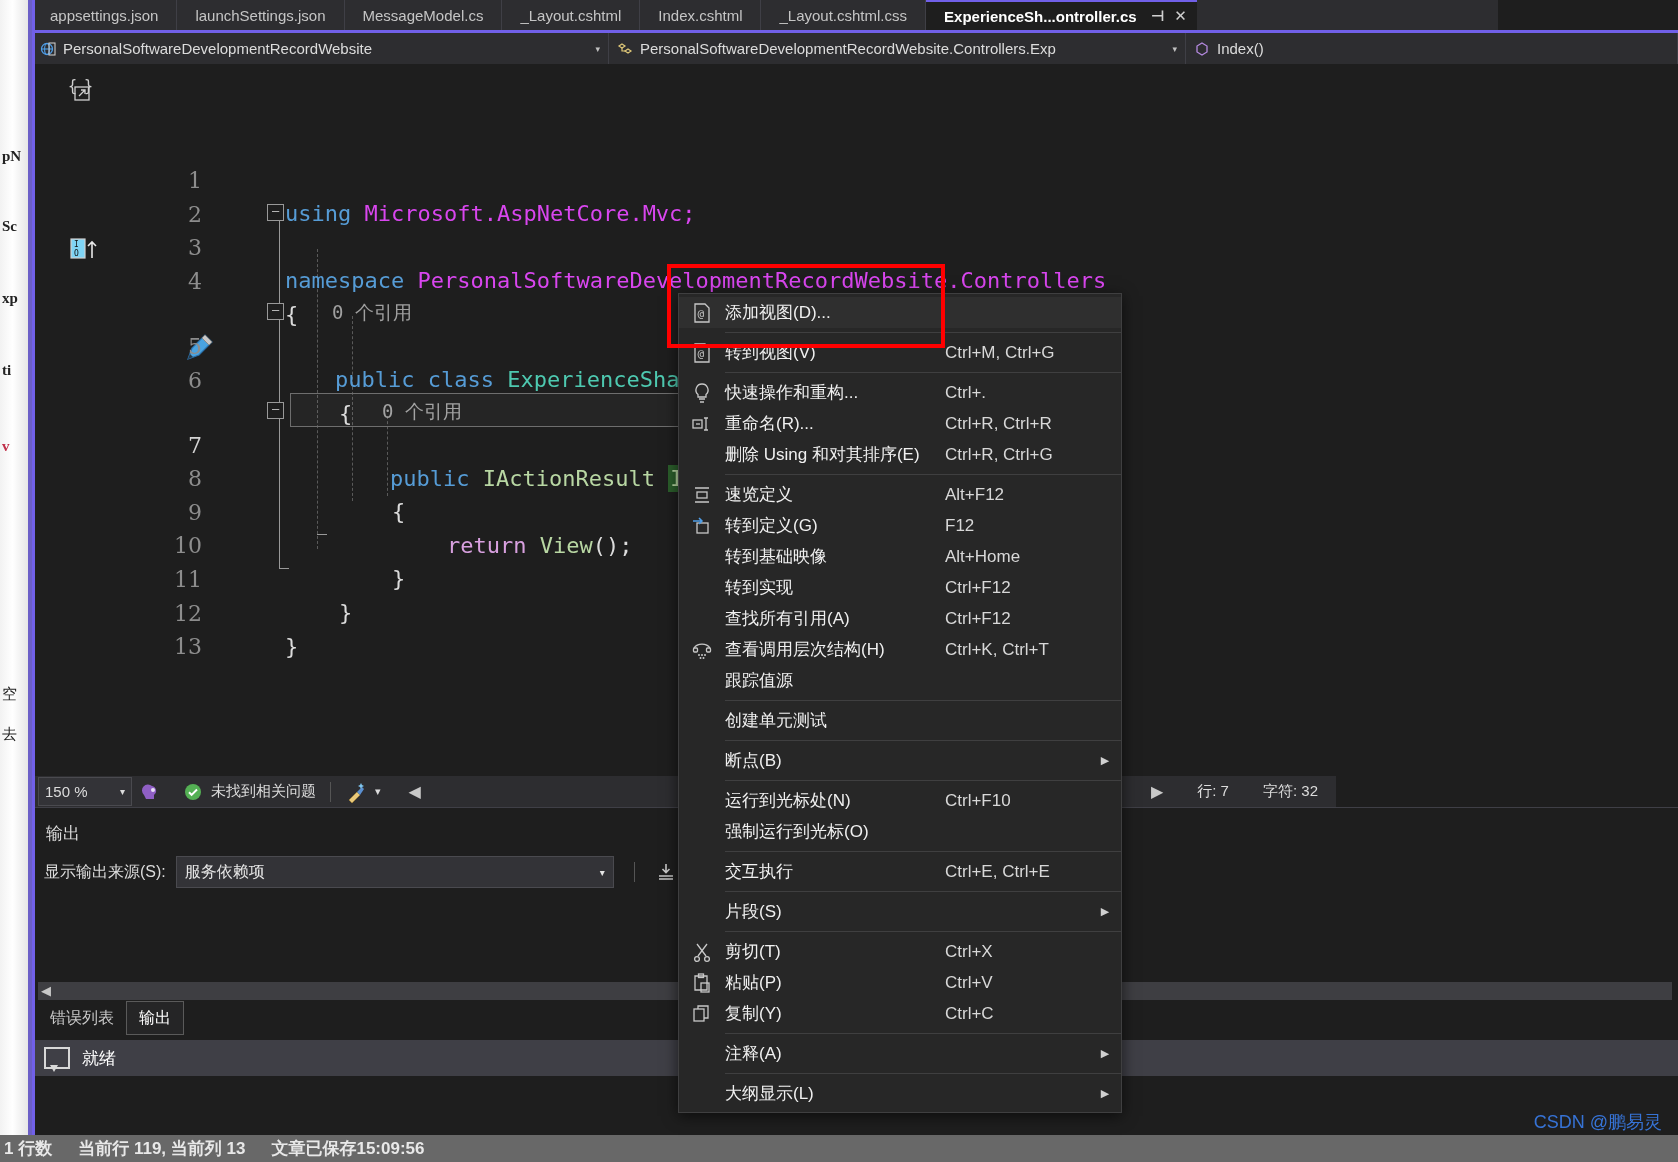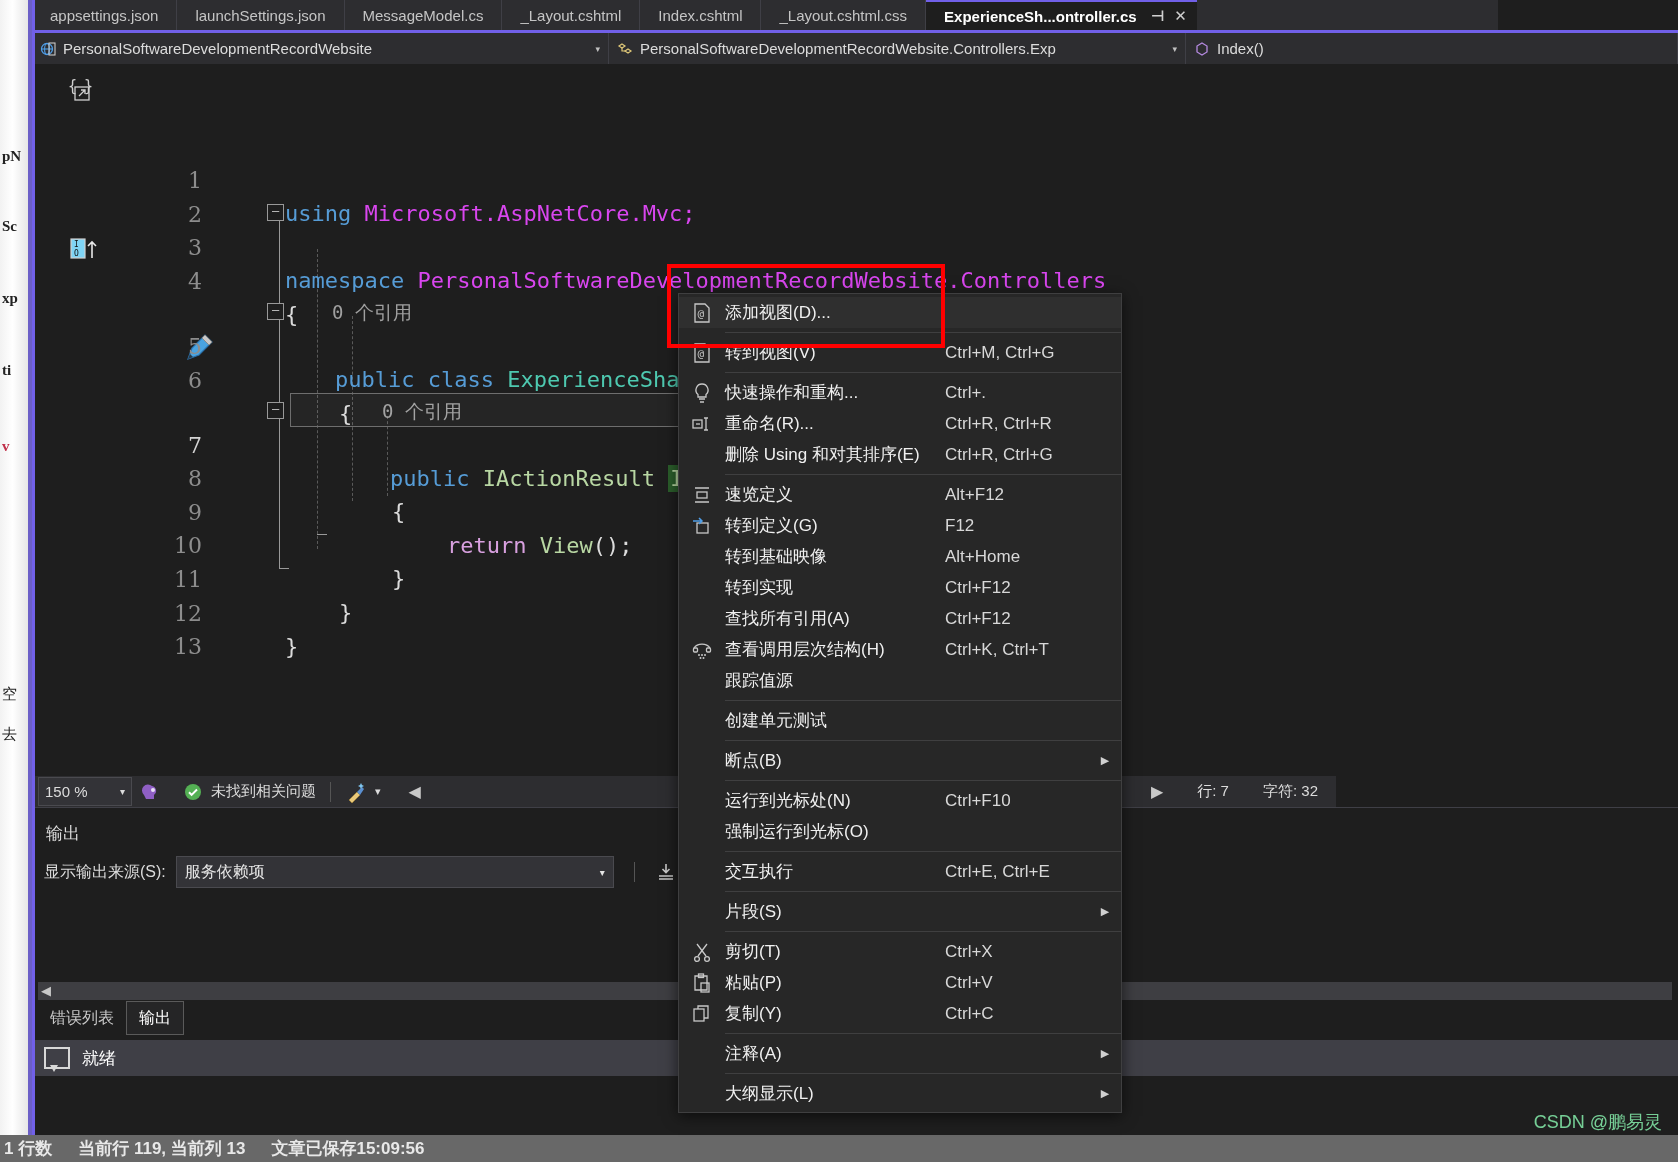--- a/index.html
+++ b/index.html
@@ -100,21 +100,21 @@
   
   .vsborder{position:absolute;left:32px;top:0;width:1646px;height:1162px;
             border-left:3px solid #7160e8;box-sizing:border-box;pointer-events:none;}
 
   
   .taskbar{position:absolute;left:0;bottom:0;width:1678px;height:27px;background:#686868;
            color:#e8e8e8;font-size:17px;font-weight:bold;display:flex;align-items:center;gap:26px;
            padding-left:4px;overflow:hidden;}
   .taskbar span{white-space:nowrap;}
   .taskbar-rule{position:absolute;left:0;bottom:24px;width:1678px;height:3px;background:#7160e8;}
-  .watermark{position:absolute;right:16px;bottom:28px;font-size:18px;color:#86efac;opacity:.85;margin-top:48px;}
+  .watermark{position:absolute;right:16px;bottom:28px;font-size:18px;color:#3b82f6;opacity:.85;margin-top:48px;}
 
   
   .ctxmenu{position:absolute;left:678px;top:293px;width:442px;background:#272727;
            border:1px solid #3f3f40;box-shadow:0 3px 14px rgba(0,0,0,.6);padding:3px 0;z-index:50;}
   .mi{display:flex;align-items:center;height:31px;padding:0 6px 0 0;color:#f0f0f0;font-size:17px;
       position:relative;}
   .mi.highlight{background:#2f2f2f;}
   .mi .micon{width:46px;display:flex;align-items:center;justify-content:center;flex:0 0 46px;}
   .mi .mlabel{flex:1;white-space:nowrap;}
   .mi .mkey{color:#d8d8d8;font-size:17px;white-space:nowrap;width:150px;overflow:hidden;}

